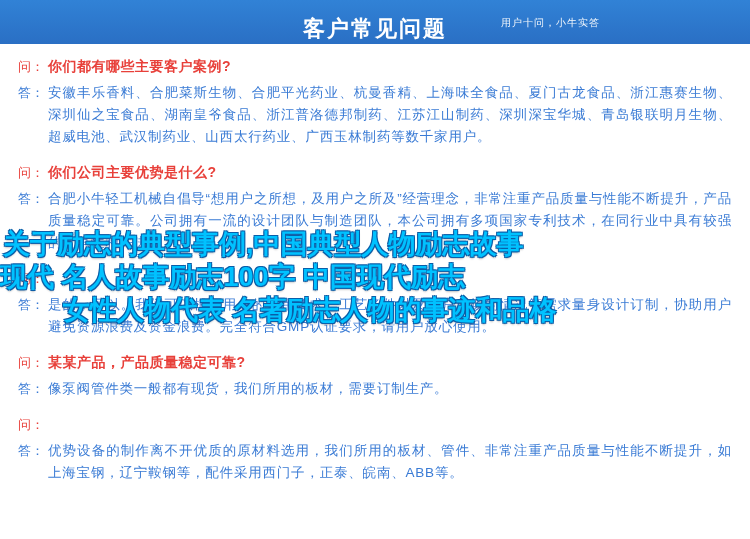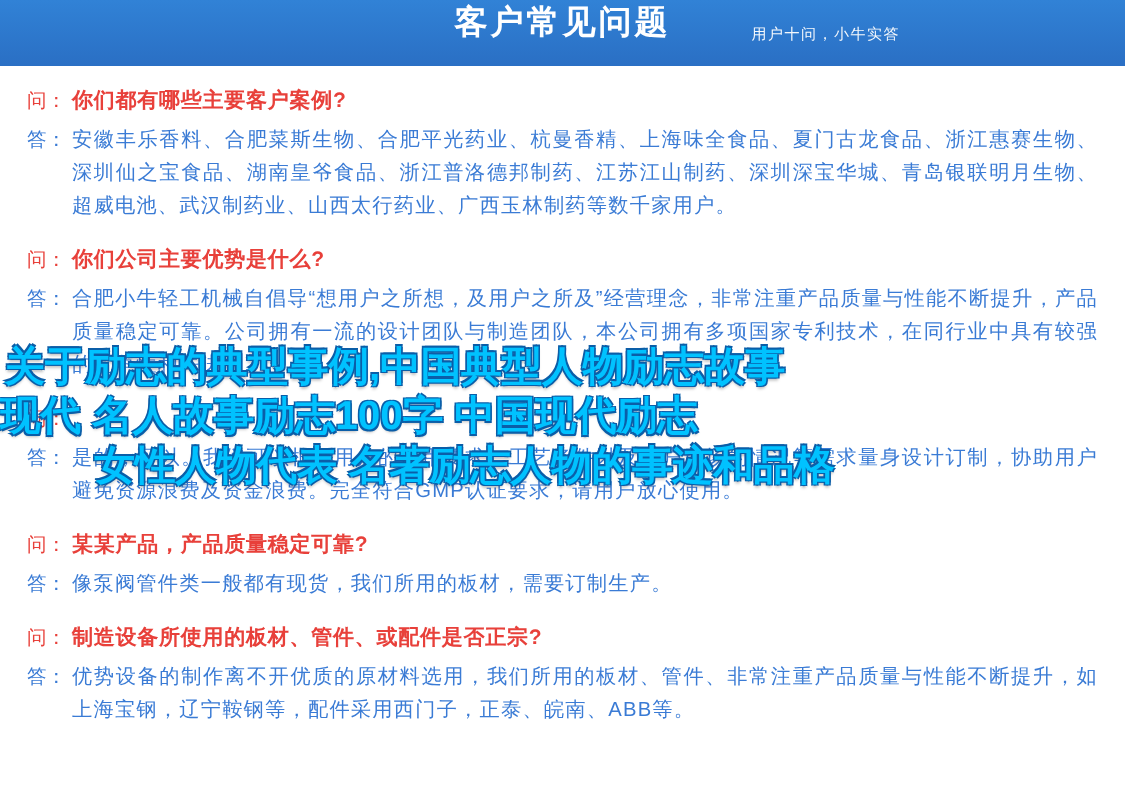--- a/index.html
+++ b/index.html
@@ -20,21 +20,21 @@
     height: 539px;
     background: #ffffff;
   }
   
   .header {
     position: relative;
     height: 44px;
     background: #2f7ed8;
     background: linear-gradient(180deg, #3182d6 0%, #2a6fc4 100%);
     display: flex;
-    align-items: flex-start;
+    align-items: flex-end;
     justify-content: center;
     overflow: hidden;
   }
   .header-title {
     color: #ffffff;
     font-size: 22px;
     font-weight: bold;
     letter-spacing: 2px;
   }
   .header-sub {
@@ -166,21 +166,20 @@
       </div>
       <div class="aline">
         <span class="marker marker-a">答：</span>
         <span class="a-text">像泵阀管件类一般都有现货，我们所用的板材，需要订制生产。</span>
       </div>
     </div>
 
     <div class="qa-block">
       <div class="qline">
         <span class="marker marker-q">问：</span>
-        <span class="q-text">制造设备所使用的板材、管件、或配件是否正宗?</span>
       </div>
       <div class="aline">
         <span class="marker marker-a">答：</span>
         <span class="a-text">优势设备的制作离不开优质的原材料选用，我们所用的板材、管件、非常注重产品质量与性能不断提升，如上海宝钢，辽宁鞍钢等，配件采用西门子，正泰、皖南、ABB等。</span>
       </div>
     </div>
 
   </div>
 
   <div class="watermark">

